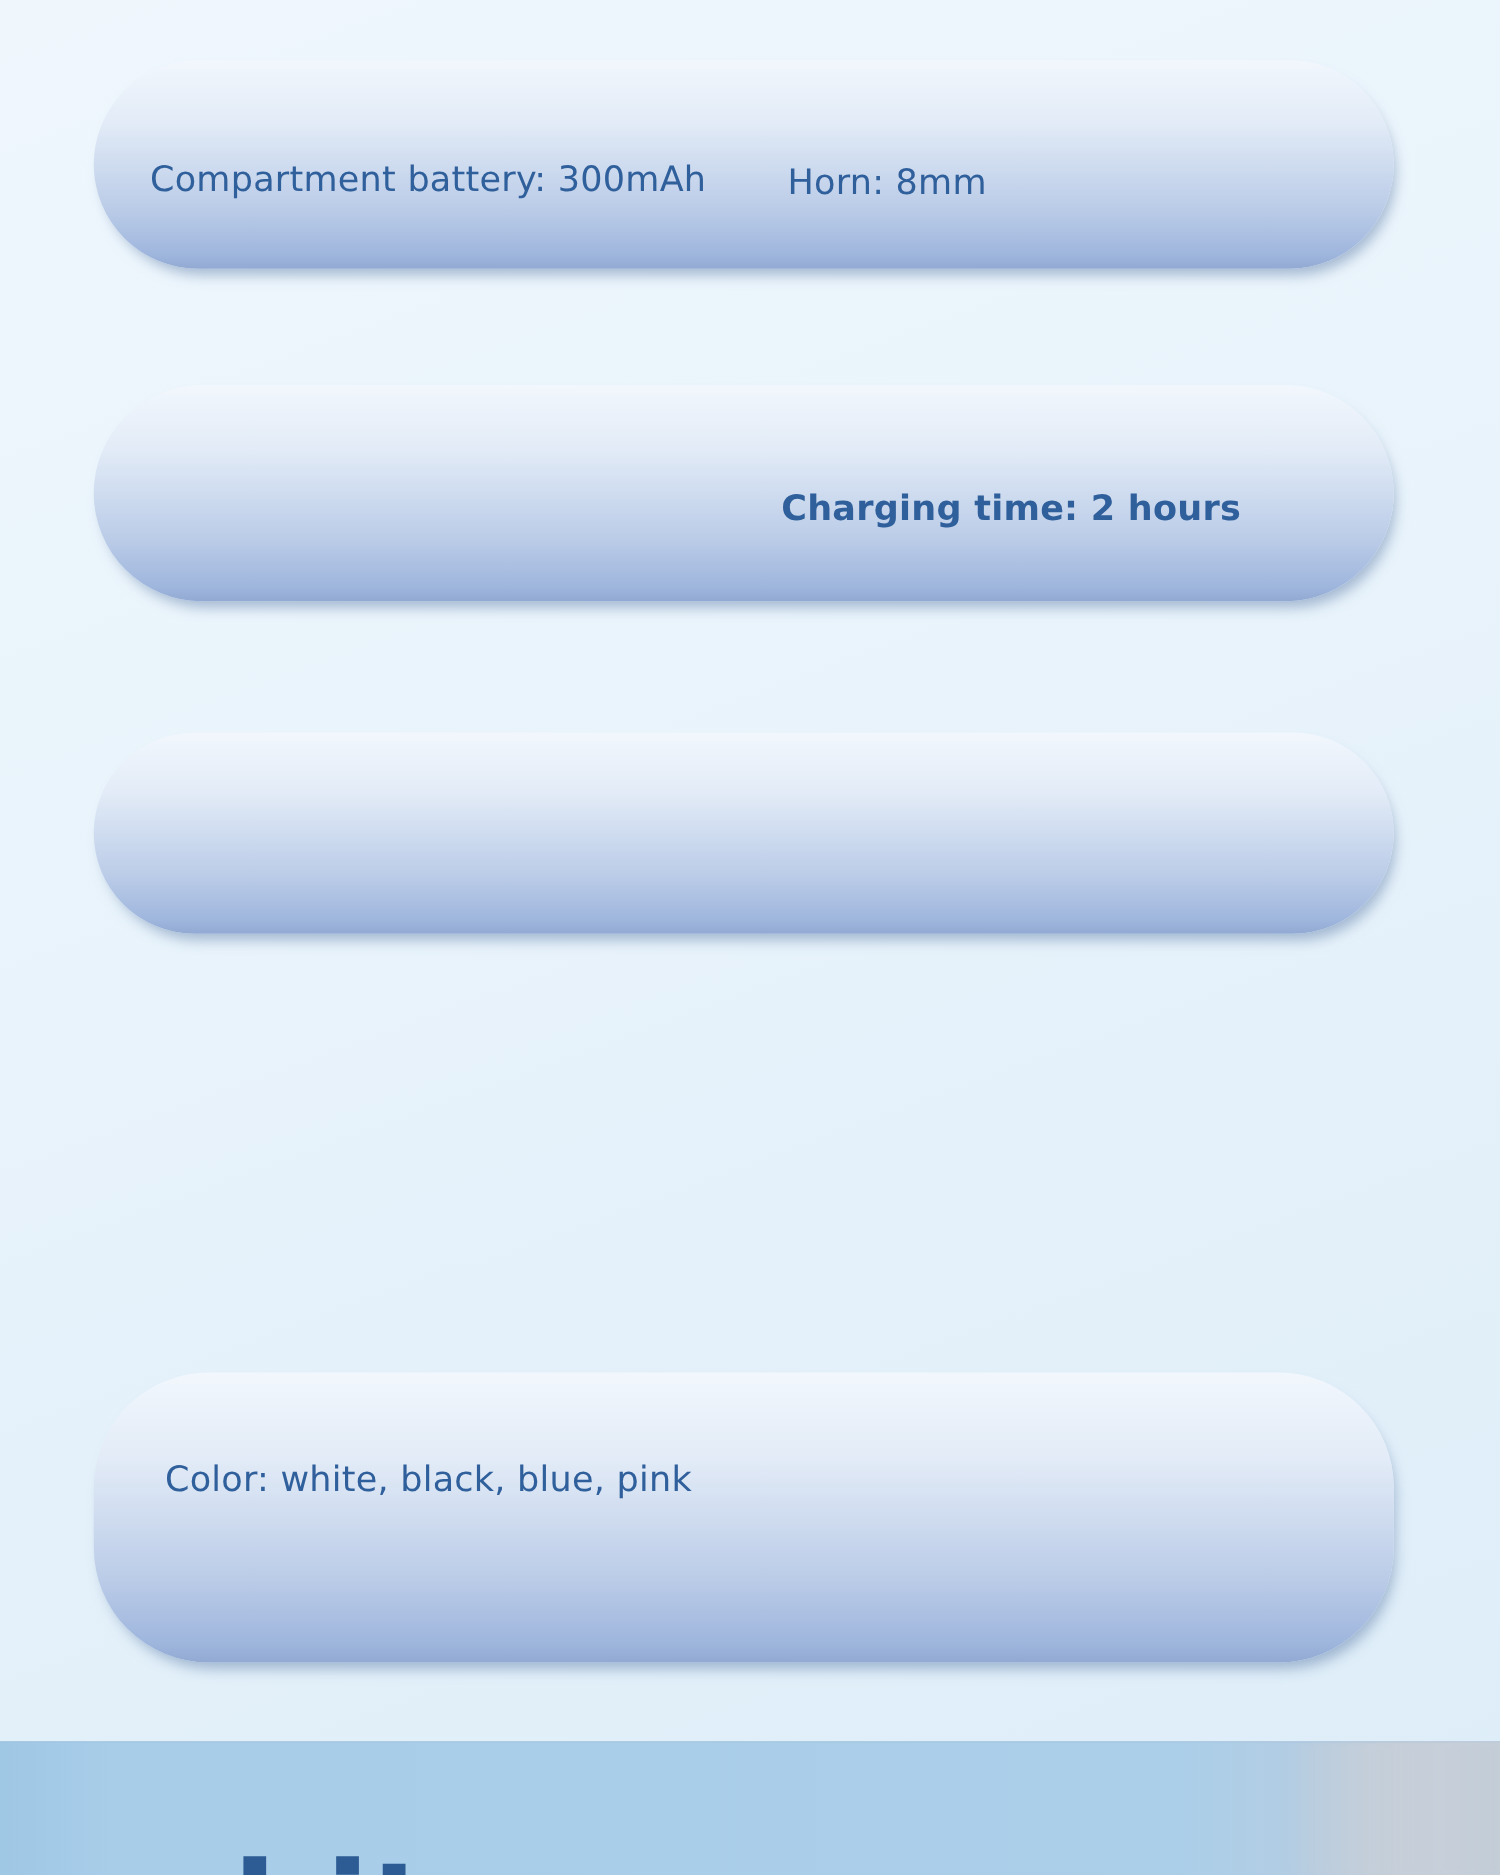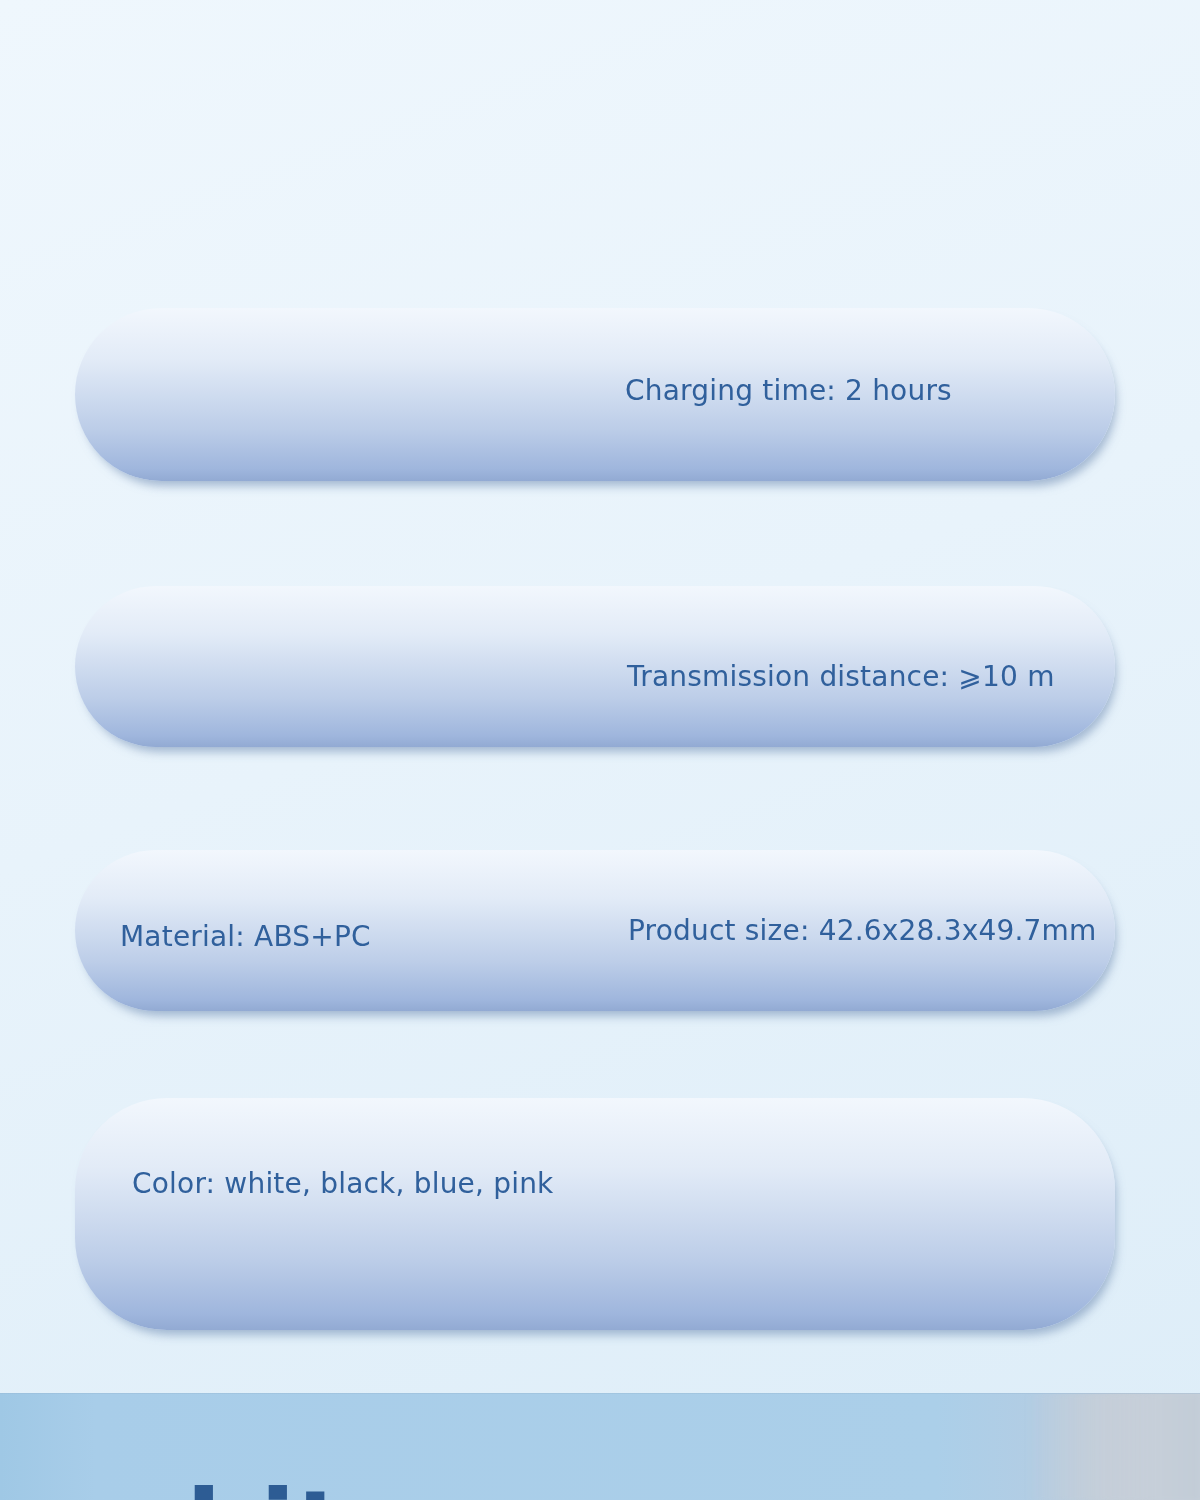--- a/index.html
+++ b/index.html
@@ -41,21 +41,21 @@
     font-size: 28px;
     line-height: 30px;
     color: #30609c;
     white-space: nowrap;
     letter-spacing: 0.2px;
   }
   
   .pill-1 .spec-left  { left: 45px;  top: 81px; }
   .pill-1 .spec-right { left: 555px; top: 83px; }
   .pill-2 .spec-left  { left: 45px;  top: 87px; }
-  .pill-2 .spec-right { left: 550px; top: 68px; }
+  .pill-2 .spec-right { left: 550px; top: 84px; font-weight: bold; }
   .pill-3 .spec-left  { left: 45px;  top: 71px; }
   .pill-3 .spec-right { left: 552px; top: 76px; }
   .pill-4 .spec-left  { left: 45px;  top: 72px; }
   .pill-4 .spec-right { left: 553px; top: 66px; }
   .pill-5 .spec-left  { left: 57px;  top: 71px; }
 
   
   .footer-band {
     position: absolute;
     left: 0;
@@ -94,33 +94,32 @@
     line-height: 1;
     color: #2d5c94;
     white-space: nowrap;
   }
 </style>
 </head>
 <body>
 
 <div class="page">
 
+  <section class="pill pill-1">
+    <span class="spec spec-left">Compartment battery: 300mAh</span>
+    <span class="spec spec-right">Horn: 8mm</span>
+  </section>
 
   <section class="pill pill-2">
     <span class="spec spec-right">Charging time: 2 hours</span>
   </section>
 
   <section class="pill pill-3">
-    <span class="spec spec-right">Transmission distance: ⩾10 m</span>
   </section>
 
-  <section class="pill pill-4">
-    <span class="spec spec-left">Material: ABS+PC</span>
-    <span class="spec spec-right">Product size: 42.6x28.3x49.7mm</span>
-  </section>
 
   <section class="pill pill-5">
     <span class="spec spec-left">Color: white, black, blue, pink</span>
   </section>
 
   <div class="footer-band">
     <div class="footer-photo-edge"></div>
     <span class="footer-word">white</span>
   </div>
 

